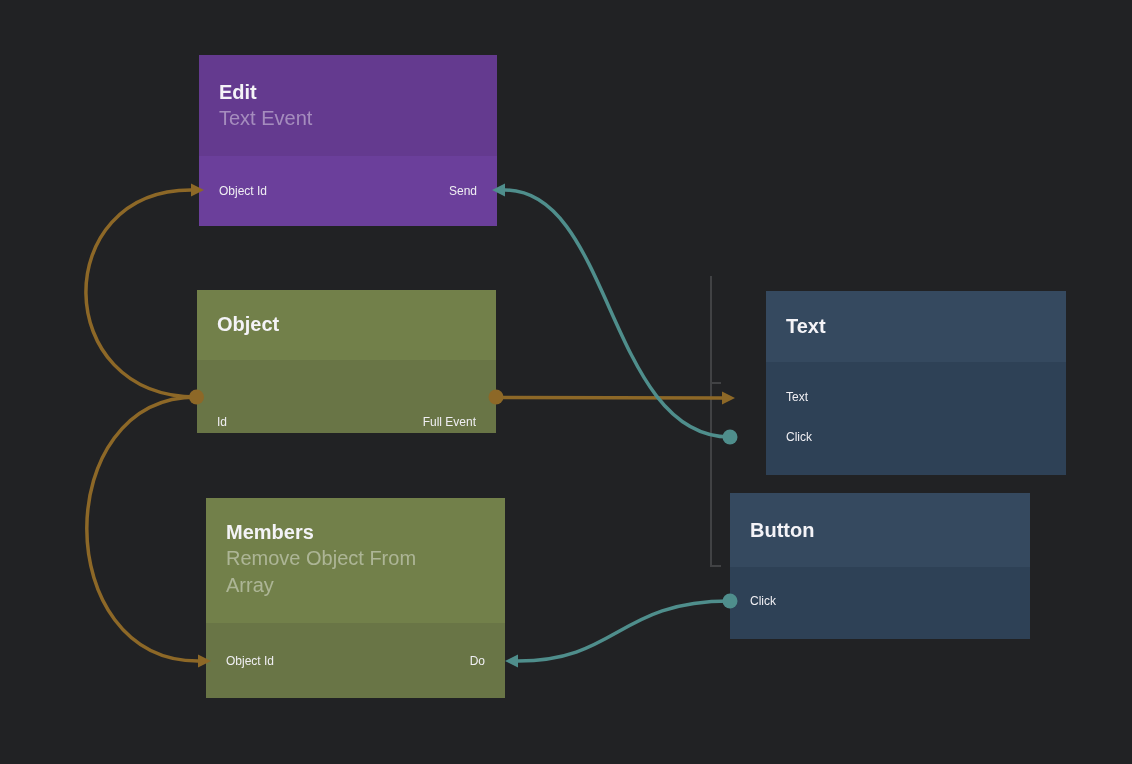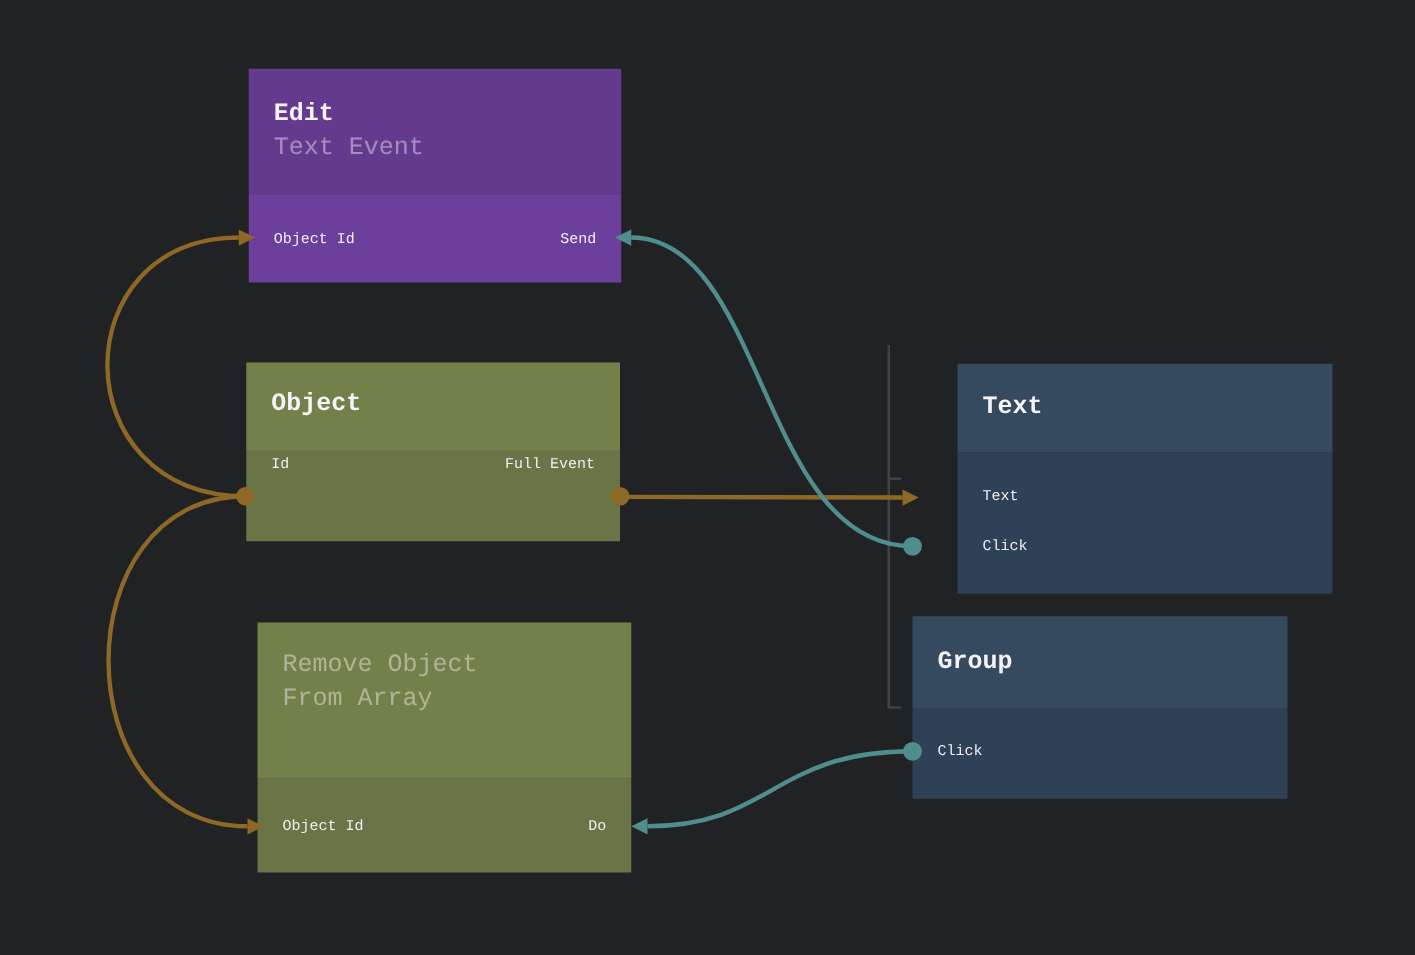--- a/index.html
+++ b/index.html
@@ -4,37 +4,37 @@
 <style>
   :root{
     --background:#212224; --node_purple_header:#643a8f; --node_purple_body:#6b3f9b;
     --node_olive_header:#72804a; --node_olive_body:#697546;
     --node_blue_header:#35495f; --node_blue_body:#2e4156;
     --link_orange:#8d6827; --link_teal:#4f8e8c; --tree_line:#414244;
     --title_text:#f4f3f7; --subtitle_text:rgba(255,255,255,0.42); --port_text:#f0eff3;
   }
   html,body{margin:0;padding:0;background:var(--background);}
   .canvas{position:relative;width:1132px;height:764px;background:var(--background);
-    overflow:hidden;font-family:Liberation Mono, monospace;}
+    overflow:hidden;font-family:Liberation Sans, sans-serif;}
   .node{position:absolute;box-sizing:border-box;}
   .node-header{box-sizing:border-box;padding:0 20px;}
   .node-body{box-sizing:border-box;padding:0 20px;}
   .node-title{font-size:20px;font-weight:600;color:var(--title_text);line-height:26px;}
   .node-subtitle{font-size:20px;font-weight:400;color:var(--subtitle_text);line-height:27px;}
   .port-row{display:flex;justify-content:space-between;align-items:center;}
   .port-label{font-size:12px;color:var(--port_text);line-height:22px;}
   
   .n-edit{left:199px;top:55px;width:298px;}
   .n-edit .node-header{height:101px;background:var(--node_purple_header);padding-top:24px;}
   .n-edit .node-body{height:70px;background:var(--node_purple_body);display:flex;align-items:center;}
   .n-edit .port-row{width:100%;}
   
   .n-object{left:197px;top:290px;width:299px;}
   .n-object .node-header{height:70px;background:var(--node_olive_header);padding-top:21px;}
-  .n-object .node-body{height:73px;background:var(--node_olive_body);display:flex;align-items:flex-start;}
+  .n-object .node-body{height:73px;background:var(--node_olive_body);display:flex;align-items:flex-end;}
   .n-object .port-row{width:100%;}
   
   .n-members{left:206px;top:498px;width:299px;}
   .n-members .node-header{height:125px;background:var(--node_olive_header);padding-top:21px;}
   .n-members .node-subtitle{max-width:212px;}
   .n-members .node-body{height:75px;background:var(--node_olive_body);display:flex;align-items:center;}
   .n-members .port-row{width:100%;}
   
   .n-group{left:690px;top:198px;width:300px;height:72px;background:var(--node_blue_header);padding-top:23px;}
   
@@ -83,20 +83,21 @@
     <div class="node-body">
       <div class="port-row">
         <span class="port-label">Id</span>
         <span class="port-label">Full Event</span>
       </div>
     </div>
   </div>
 
   <div class="node n-members">
     <div class="node-header">
+      <div class="node-title">Members</div>
       <div class="node-subtitle">Remove Object From Array</div>
     </div>
     <div class="node-body">
       <div class="port-row">
         <span class="port-label">Object Id</span>
         <span class="port-label">Do</span>
       </div>
     </div>
   </div>
 
@@ -110,21 +111,21 @@
         <span class="port-label">Text</span>
       </div>
       <div class="port-row">
         <span class="port-label">Click</span>
       </div>
     </div>
   </div>
 
   <div class="node n-button">
     <div class="node-header">
-      <div class="node-title">Group</div>
+      <div class="node-title">Button</div>
     </div>
     <div class="node-body">
       <div class="port-row">
         <span class="port-label">Click</span>
       </div>
     </div>
   </div>
 
   <svg class="wires" viewBox="0 0 1132 764">
 

